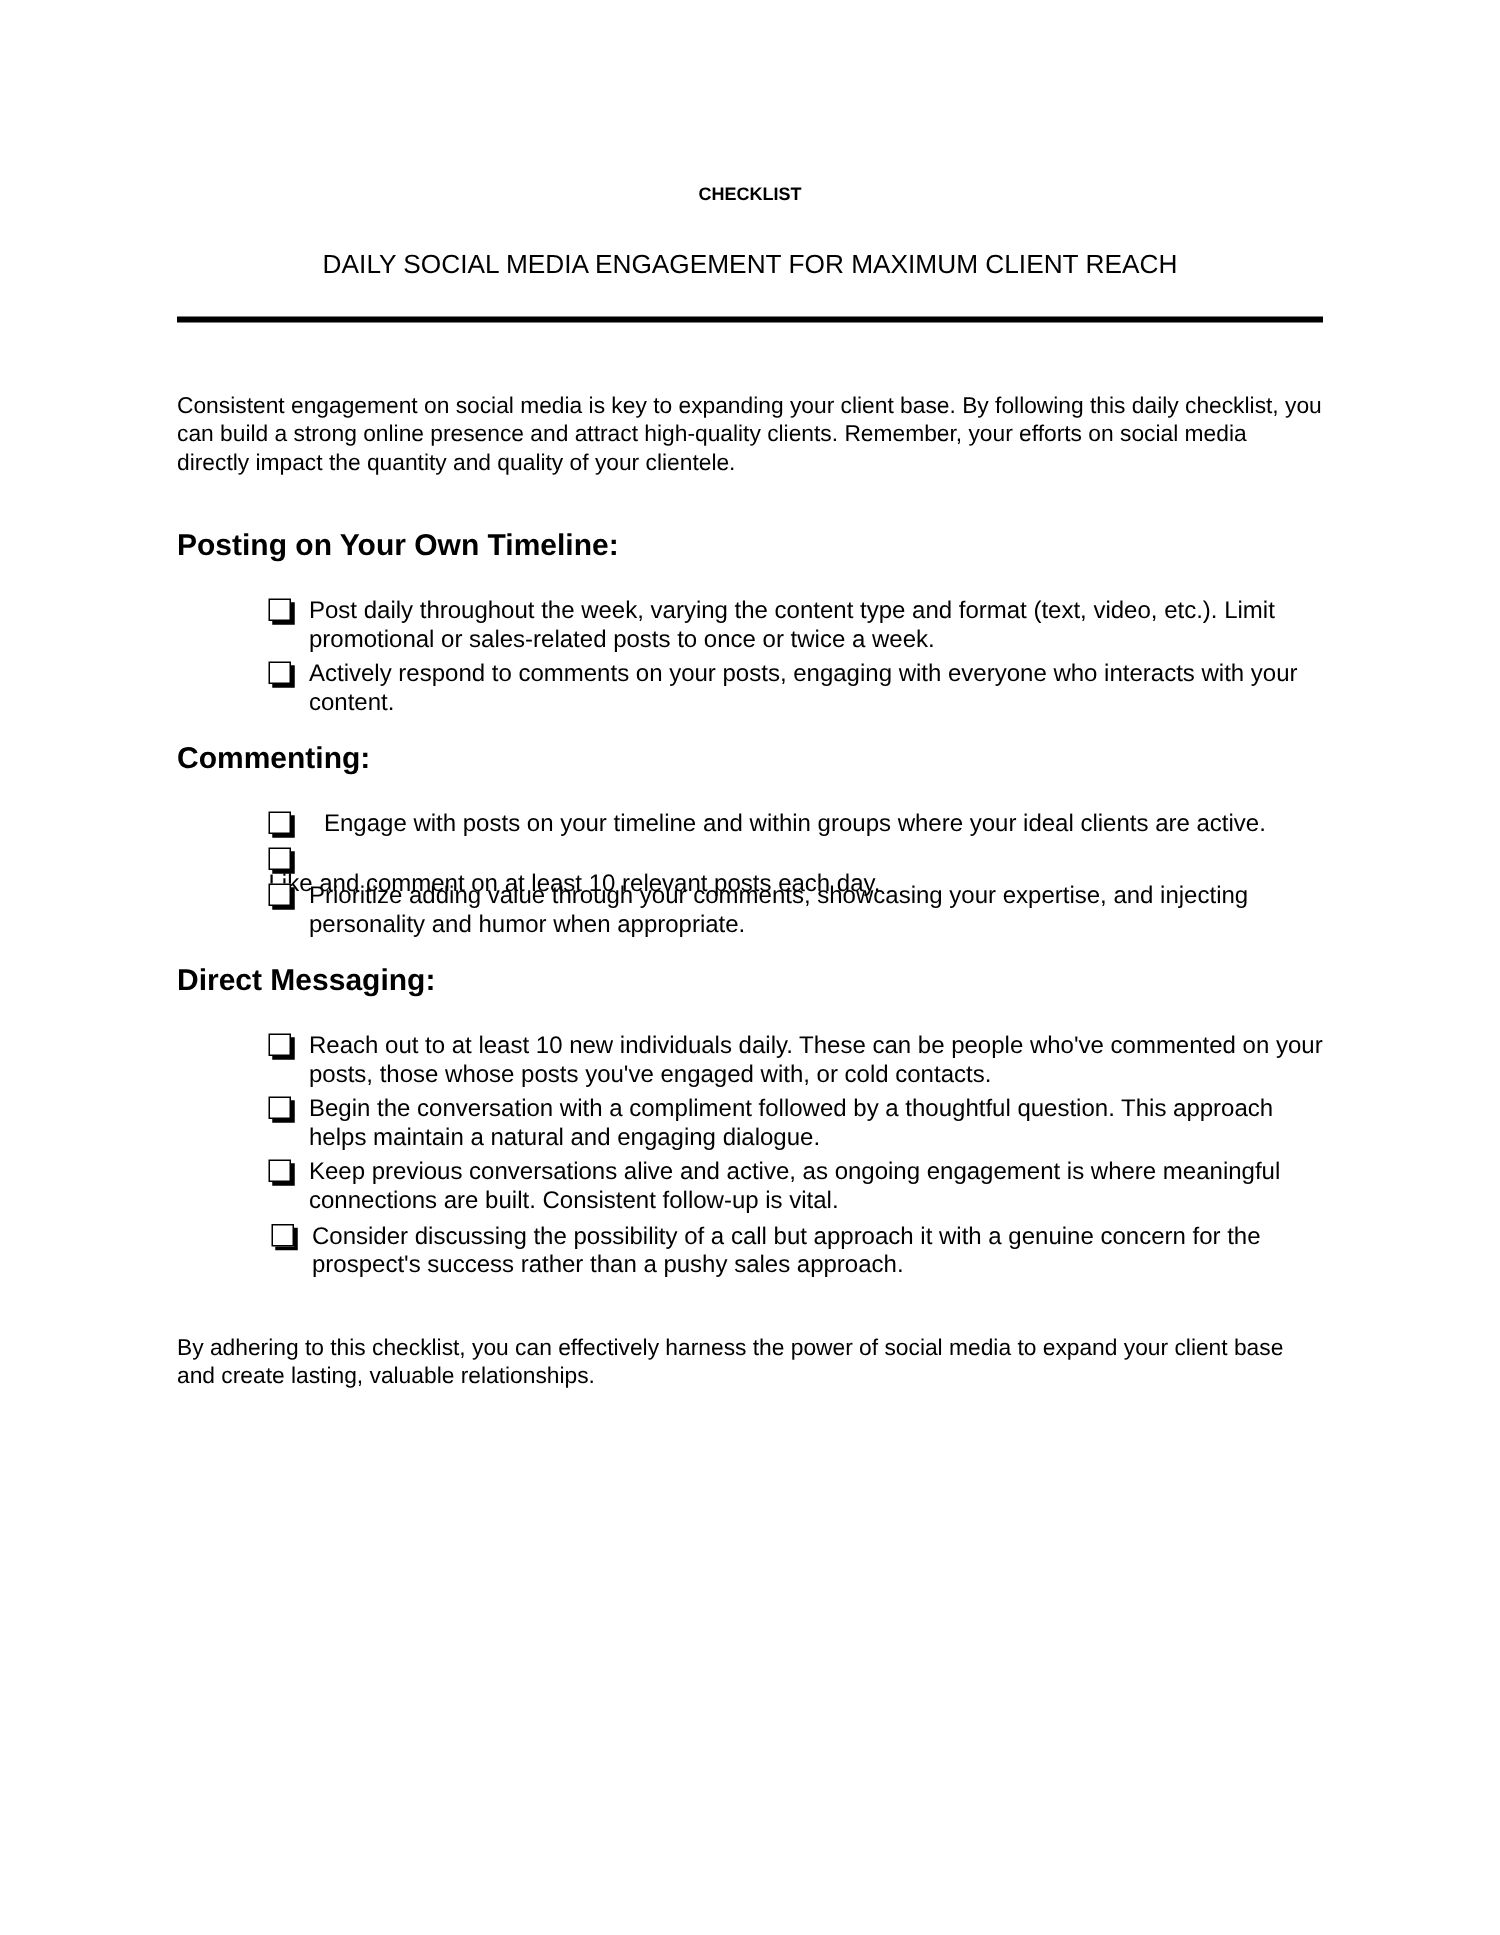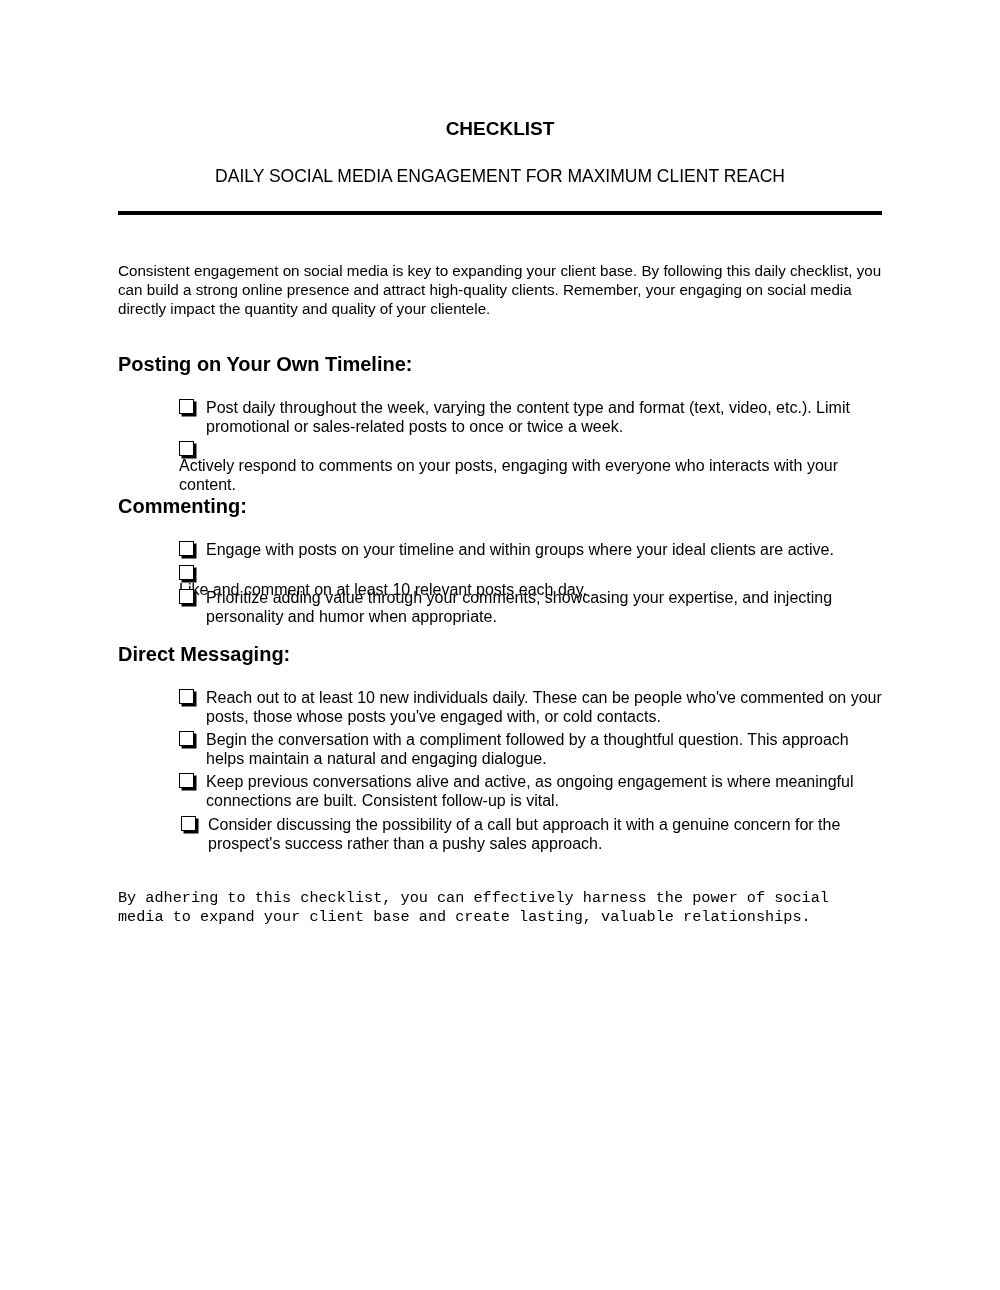--- a/index.html
+++ b/index.html
@@ -21,21 +21,21 @@
       top: 0;
       width: 764px;
     }
     .doc-title {
       position: absolute;
       top: 119px;
       left: 0;
       width: 764px;
       text-align: center;
       font-weight: bold;
-      font-size: 19px;
+      font-size: 12px;
       line-height: 20px;
     }
     .doc-subtitle {
       position: absolute;
       top: 166px;
       left: 0;
       width: 764px;
       text-align: center;
       font-weight: normal;
       font-size: 17.5px;
@@ -51,21 +51,21 @@
       background: #000000;
     }
     .para {
       position: absolute;
       left: 0;
       width: 764px;
       font-size: 15.2px;
       line-height: 19px;
     }
     .intro { top: 261px; }
-    .closing { top: 889px; font-family: Liberation Mono, monospace; }
+    .closing { top: 889px; }
     .section-heading {
       position: absolute;
       left: 0;
       font-weight: bold;
       font-size: 20px;
       line-height: 19px;
     }
     .sh-1 { top: 355px; }
     .sh-2 { top: 497px; }
     .sh-3 { top: 645px; }
@@ -94,34 +94,34 @@
     }
   </style>
 </head>
 <body>
 
 <div class="page">
   <div class="doc-title">CHECKLIST</div>
   <div class="doc-subtitle">DAILY SOCIAL MEDIA ENGAGEMENT FOR MAXIMUM CLIENT REACH</div>
   <div class="title-rule"></div>
 
-  <div class="para intro">Consistent engagement on social media is key to expanding your client base. By following this daily checklist, you can build a strong online presence and attract high-quality clients. Remember, your engaging on social media directly impact the quantity and quality of your clientele.</div>
+  <div class="para intro">Consistent engagement on social media is key to expanding your client base. By following this daily checklist, you can build a strong online presence and attract high-quality clients. Remember, your efforts on social media directly impact the quantity and quality of your clientele.</div>
 
   <div class="section-heading sh-1">Posting on Your Own Timeline:</div>
   <div class="item" style="top:398px;">
     <span class="checkbox"></span>
     <span class="item-text">Post daily throughout the week, varying the content type and format (text, video, etc.). Limit promotional or sales-related posts to once or twice a week.</span>
   </div>
-  <div class="item" style="top:440px;flex-direction:column;">
+  <div class="item" style="top:440px;">
     <span class="checkbox"></span>
     <span class="item-text">Actively respond to comments on your posts, engaging with everyone who interacts with your content.</span>
   </div>
 
   <div class="section-heading sh-2">Commenting:</div>
-  <div class="item" style="top:540px;">
+  <div class="item" style="top:540px;gap:10px;">
     <span class="checkbox"></span>
     <span class="item-text">Engage with posts on your timeline and within groups where your ideal clients are active.</span>
   </div>
   <div class="item" style="top:564px;flex-direction:column;">
     <span class="checkbox"></span>
     <span class="item-text">Like and comment on at least 10 relevant posts each day.</span>
   </div>
   <div class="item" style="top:588px;">
     <span class="checkbox"></span>
     <span class="item-text">Prioritize adding value through your comments, showcasing your expertise, and injecting personality and humor when appropriate.</span>

